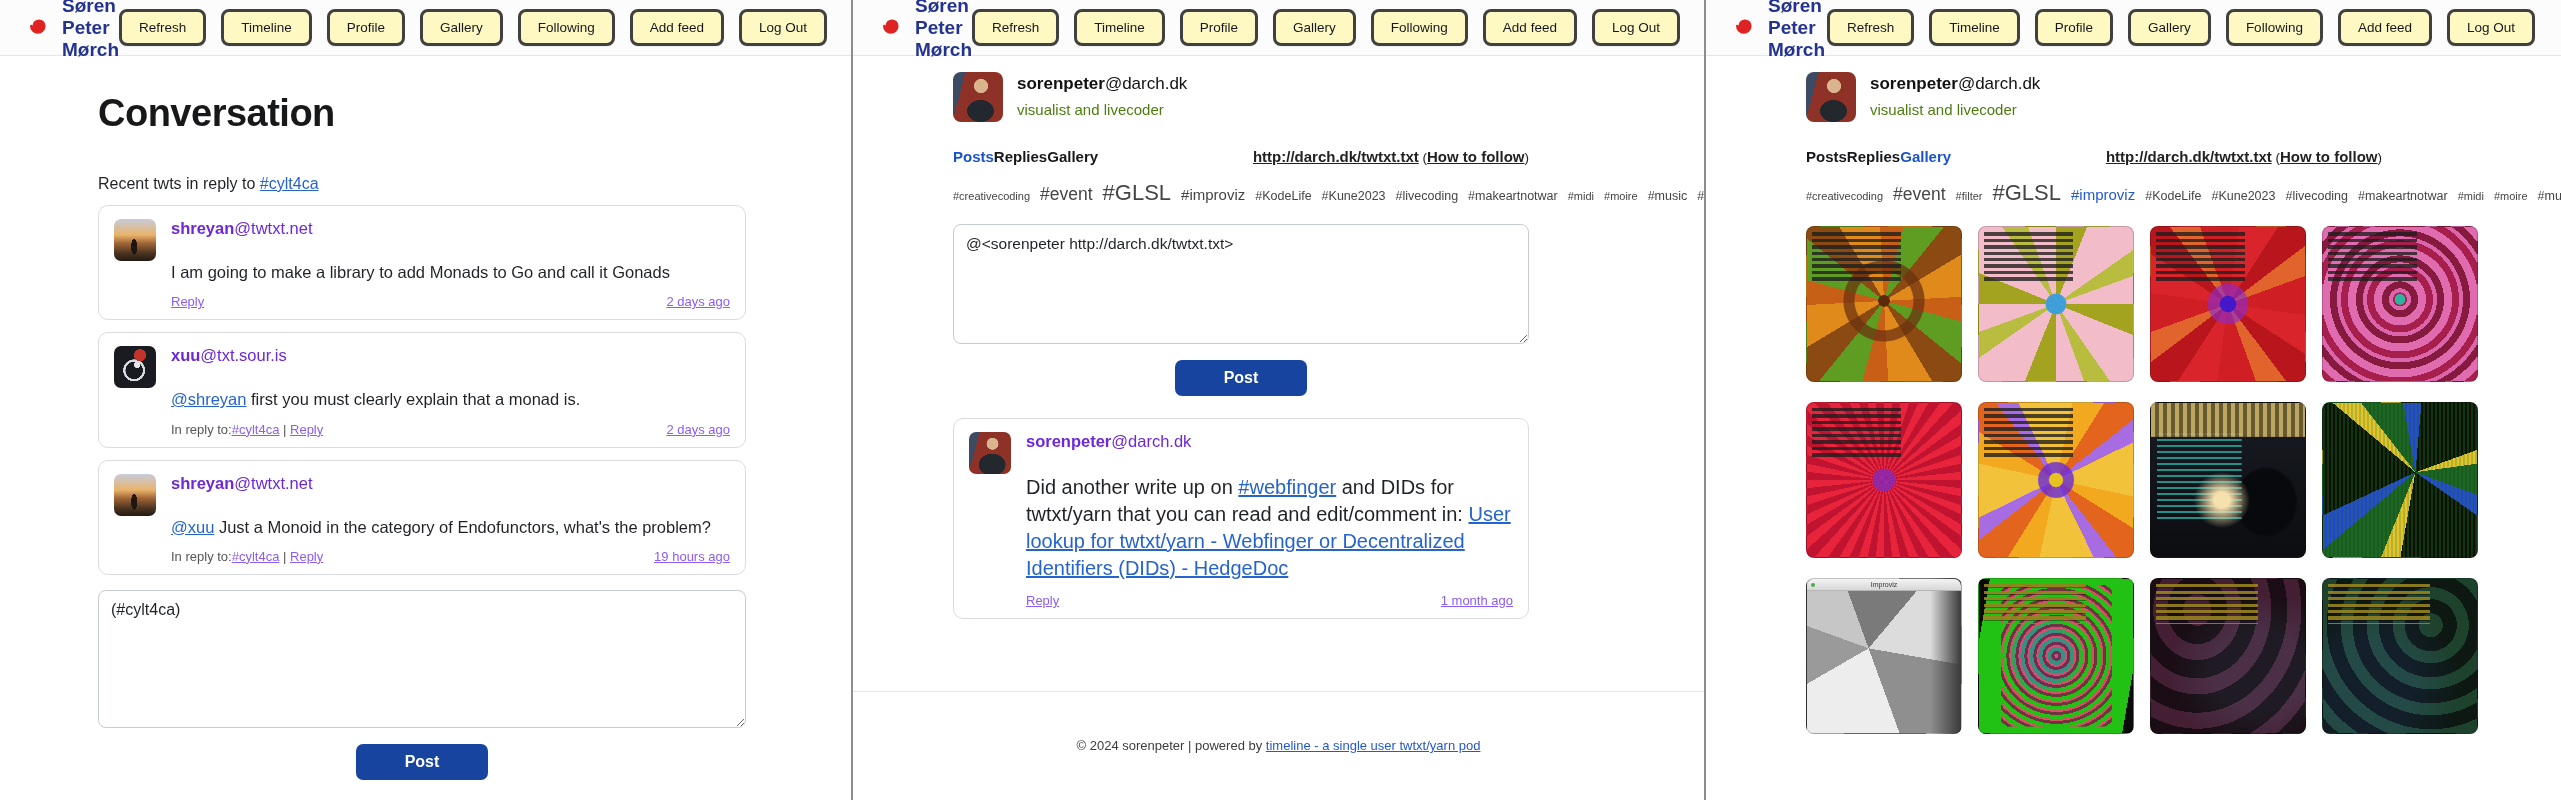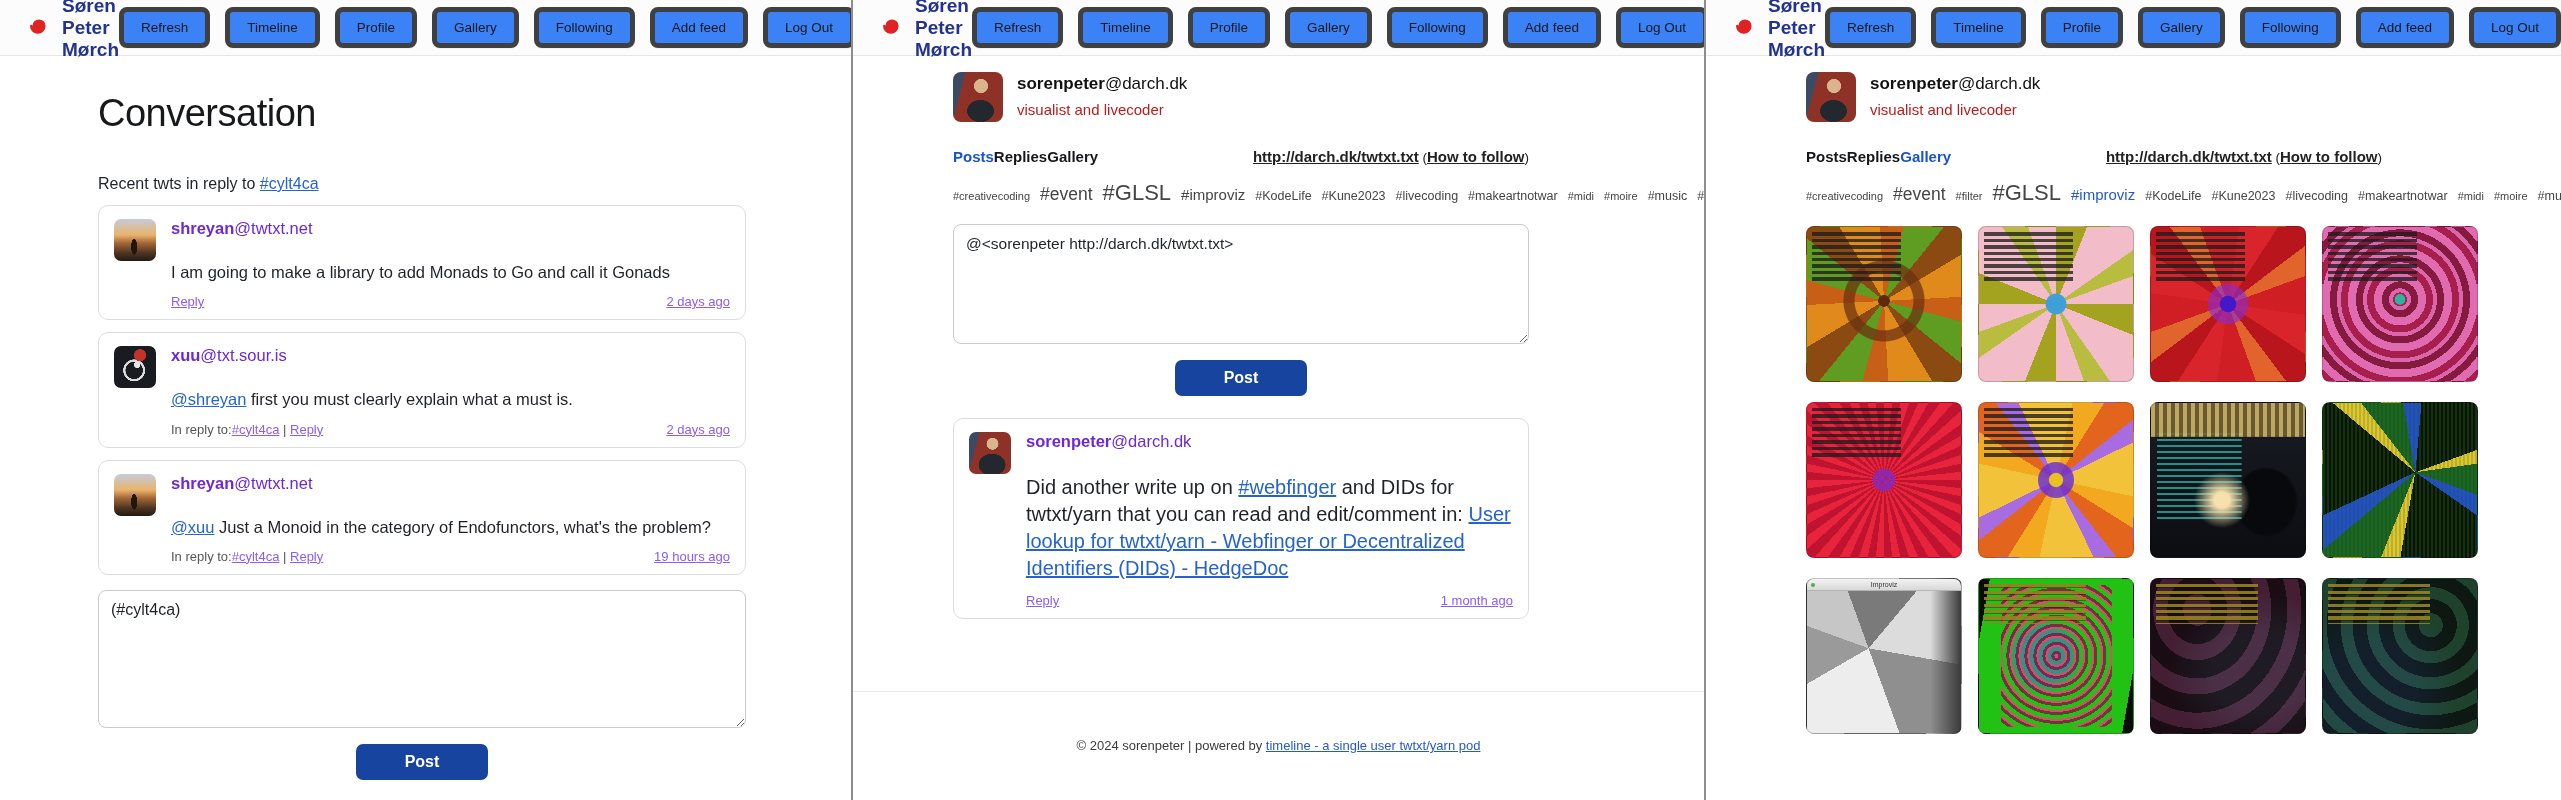--- a/index.html
+++ b/index.html
@@ -8,29 +8,29 @@
   .page { display:flex; width:2561px; height:800px; background:#fff; overflow:hidden; }
   .panel { position:relative; overflow:hidden; background:#fff; }
   .panel.p1, .panel.p2 { width:853px; border-right:2px solid #8d8d8d; }
   .panel.p3 { flex:1; }
 
   
   .topbar { height:56px; display:flex; align-items:center; padding:0 26px; background:#fcfcfd; border-bottom:1px solid #e5e6e8; }
   .brand { display:flex; align-items:center; gap:10px; text-decoration:none; }
   .brand-name { font-size:19px; font-weight:600; color:#23338f; }
   .nav { margin-left:auto; display:flex; gap:15px; }
-  .nav a { display:block; padding:8px 17px; border:5px solid #404040; border-radius:8px; background:#3b82f6;
+  .nav a { display:block; padding:8px 17px; border:3px solid #404040; border-radius:8px; background:#fef9c3;
            color:#16181d; font-size:13.5px; text-decoration:none; box-shadow:0 1px 1px rgba(0,0,0,.05); white-space:nowrap; }
 
   
   a.blue { color:#2563cf; text-decoration:underline; }
 
   
   .p1-main { padding:36px 0 0 98px; width:746px; }
-  .p1-main h1 { font-size:38px; font-weight:400; color:#17181a; letter-spacing:-.5px; }
+  .p1-main h1 { font-size:38px; font-weight:700; color:#17181a; letter-spacing:-.5px; }
   .subtitle { margin-top:40px; font-size:16px; color:#1f2328; }
 
   .twt { border:1px solid #d9dde2; border-radius:10px; background:#fff; padding:13px 15px 10px; margin-top:12px; position:relative; }
   .twt .avatar { position:absolute; left:15px; top:13px; width:42px; height:42px; border-radius:7px; overflow:hidden; }
   .twt-body { margin-left:57px; }
   .twt-author { font-size:16.5px; color:#6d28d9; text-decoration:none; }
   .twt-author b { font-weight:700; }
   .twt-text { margin-top:23px; font-size:16.5px; line-height:1.35; }
   .twt-foot { margin-top:11px; display:flex; align-items:baseline; font-size:13px; color:#4d4d4d; }
   .twt-foot .spacer { flex:1; }
@@ -41,21 +41,21 @@
                       padding:10px 12px; font-family:inherit; font-size:16px; color:#1f2328; resize:both; background:#fff; }
   .post-btn { display:block; margin:12px auto 0; min-width:132px; height:36px; background:#17449f; color:#fff;
               font-weight:700; font-size:16px; border:none; border-radius:7px; cursor:pointer; font-family:inherit; }
 
   
   .pr-main { padding:16px 0 0 100px; width:676px; }
   .pr-head { display:flex; gap:14px; }
   .pr-avatar { width:50px; height:50px; border-radius:8px; overflow:hidden; flex:0 0 auto; }
   .pr-name { font-size:17px; color:#111; text-decoration:none; display:block; margin-top:2px; }
   .pr-name b { font-weight:700; }
-  .pr-bio { margin-top:7px; font-size:15px; color:#b91c1c; }
+  .pr-bio { margin-top:7px; font-size:15px; color:#4d7c0f; }
   .tabs { margin-top:26px; display:flex; align-items:baseline; }
   .tabs a { font-size:15px; font-weight:700; color:#15171a; text-decoration:none; }
   .tabs a.active { color:#1a53c9; }
   .feed-links { margin-left:auto; font-size:13.5px; font-weight:400; color:#222; }
   .feed-links a { color:#222; text-decoration:underline; }
 
   .cloud { margin-top:15px; line-height:26px; color:#454545; }
   .cloud a { color:#454545; text-decoration:none; margin-right:10px; white-space:nowrap; }
   .cloud a.active { color:#2458d3; }
   .cloud a.s1 { font-size:11px; }
@@ -185,21 +185,21 @@
             <a href="#">2 days ago</a>
           </div>
         </div>
       </div>
 
       
       <div class="twt">
         <span class="avatar av-xuu"></span>
         <div class="twt-body">
           <a href="#" class="twt-author"><b>xuu</b><span>@txt.sour.is</span></a>
-          <div class="twt-text"><a href="#" class="blue">@shreyan</a><span> first you must clearly explain what a must is.</span></div>
+          <div class="twt-text"><a href="#" class="blue">@shreyan</a><span> first you must clearly explain that a monad is.</span></div>
           <div class="twt-foot">
             <span class="plain">In reply to: </span>
             <a href="#">#cylt4ca</a>
             <span class="plain" style="white-space:pre"> | </span>
             <a href="#">Reply</a>
             <span class="spacer"></span>
             <a href="#">2 days ago</a>
           </div>
         </div>
       </div>

